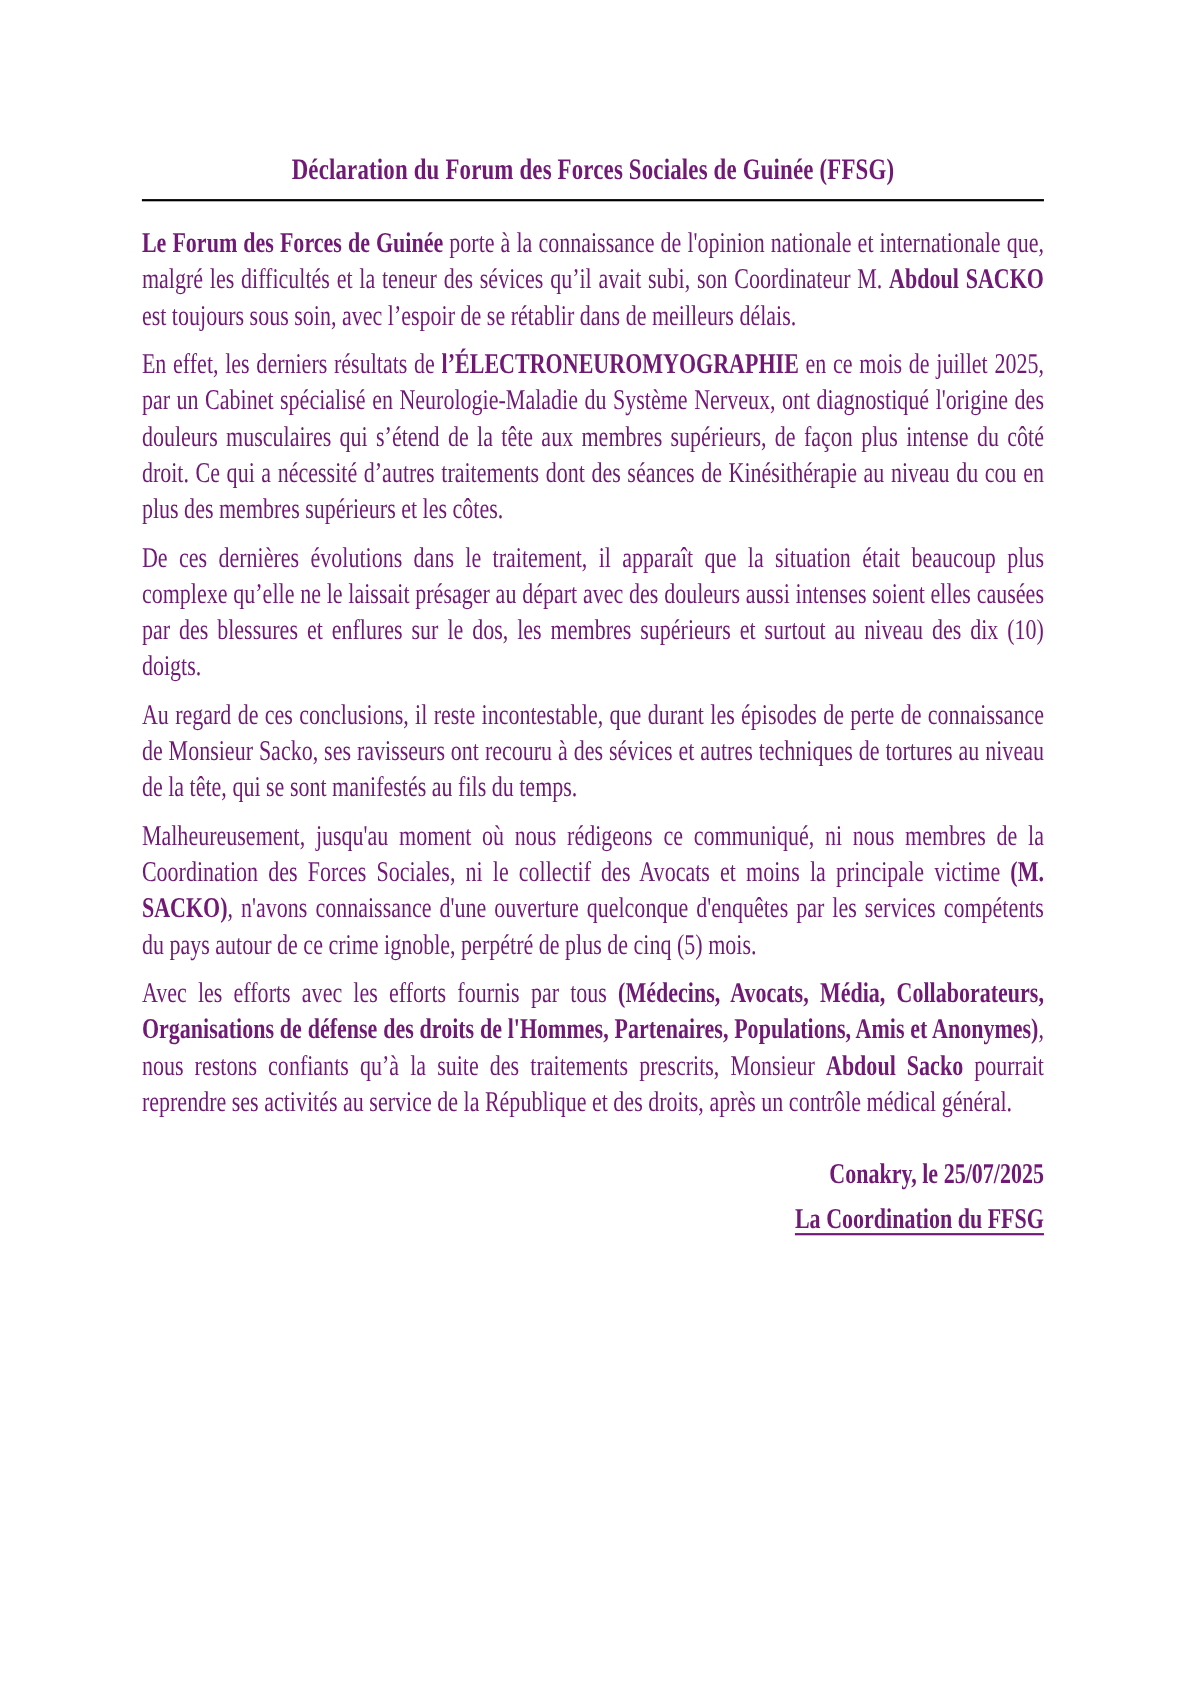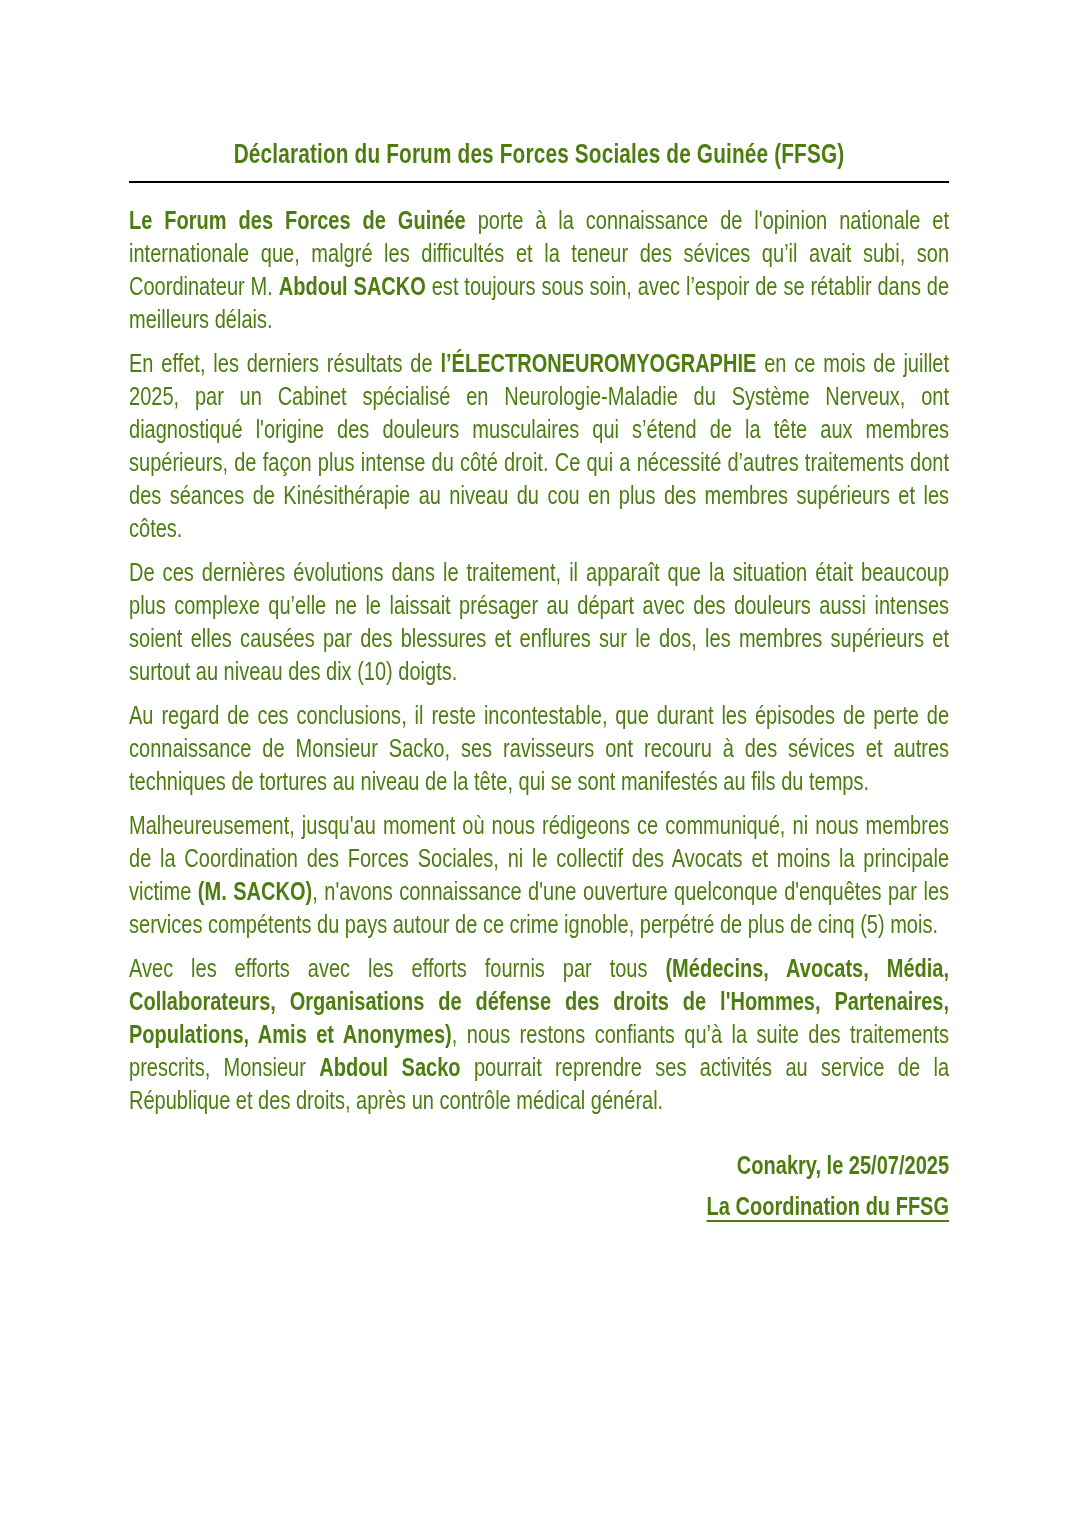--- a/index.html
+++ b/index.html
@@ -6,22 +6,22 @@
     margin: 0;
     padding: 0;
     background: #ffffff;
   }
   .page {
     position: relative;
     width: 1080px;
     height: 1404px;
     background: #ffffff;
     overflow: hidden;
-    font-family: Liberation Sans, sans-serif;
-    color: #4d7c0f;
+    font-family: Liberation Serif, serif;
+    color: #701a75;
   }
   
   .content {
     position: absolute;
     left: 129px;
     top: 138px;
     width: 1065px;
     transform: scaleX(0.77);
     transform-origin: 0 0;
     font-size: 26px;

